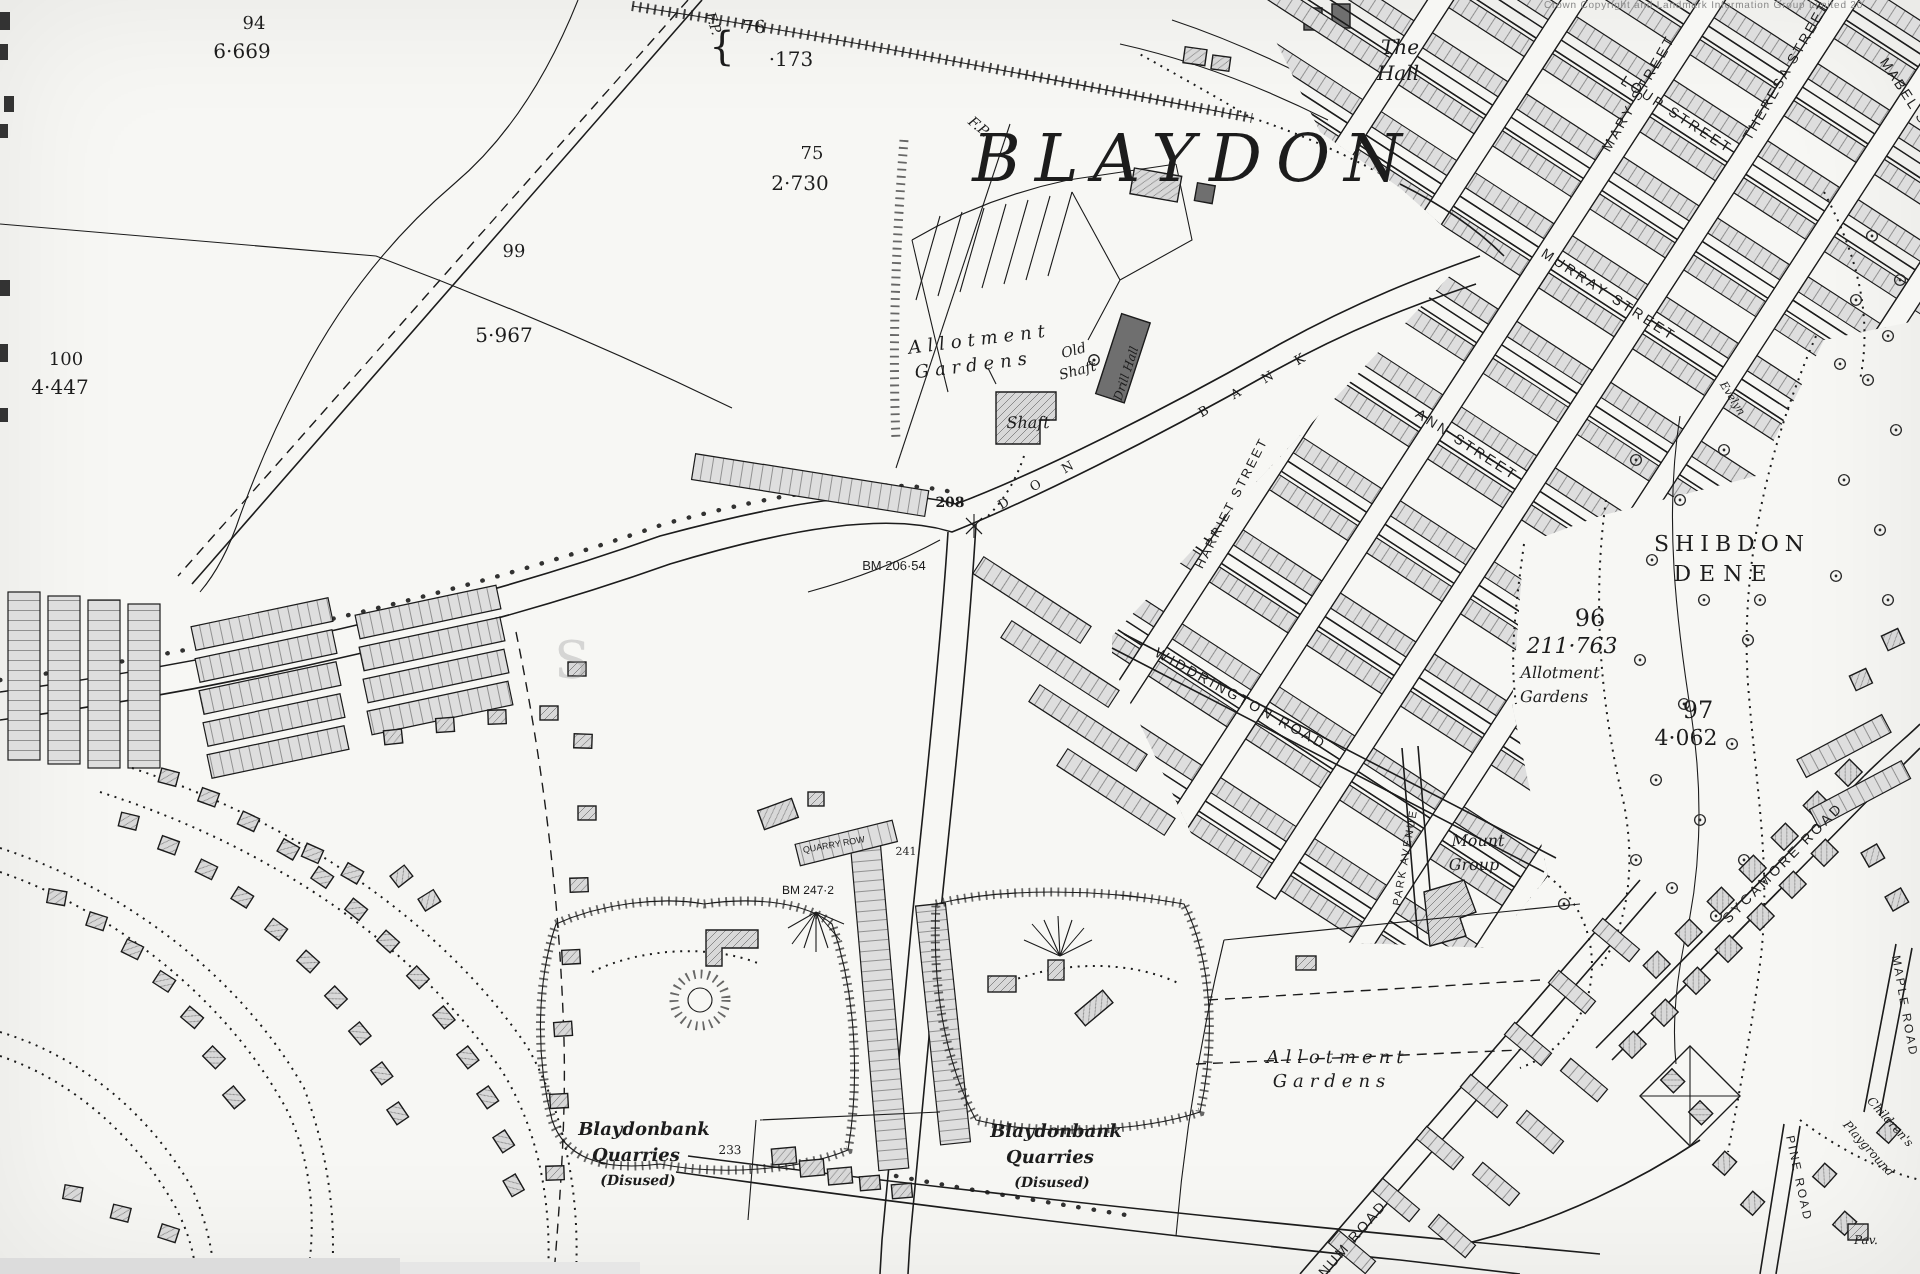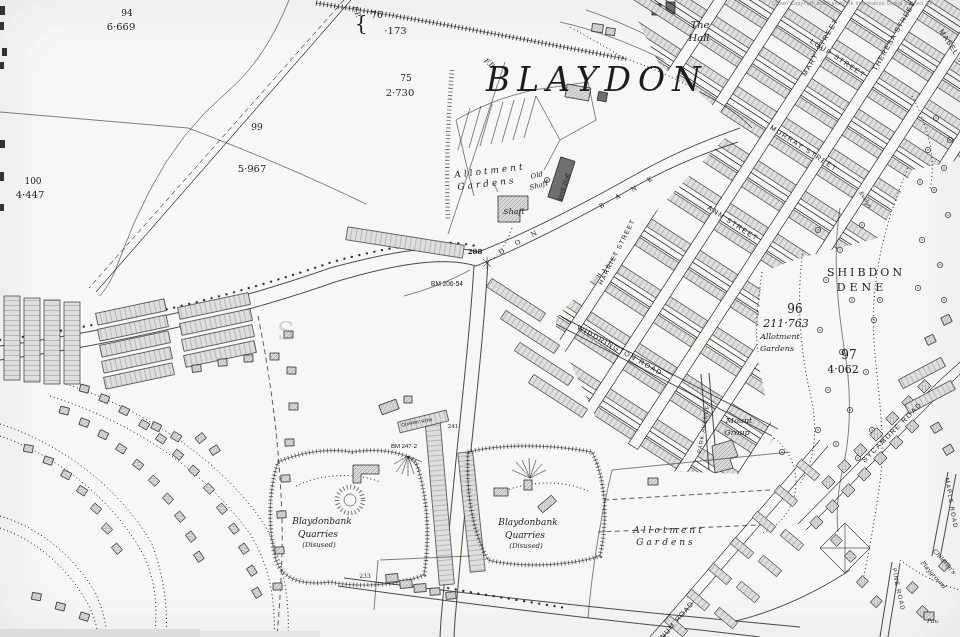--- a/index.html
+++ b/index.html
@@ -2,21 +2,21 @@
 <html><head>
 <meta charset="utf-8">
 <style>
   html,body{margin:0;padding:0;background:#e9e9e9;}
   .map{position:relative;width:960px;height:637px;overflow:hidden;background:#f7f7f4;
        box-shadow:inset 0 0 70px rgba(0,0,0,.07);font-family:"Liberation Serif",serif;}
   .map svg{position:absolute;left:0;top:0;}
   .lbl{position:absolute;white-space:nowrap;color:#1c1c1c;line-height:1;
        transform:translate(-50%,-50%);font-family:"DejaVu Serif",serif;}
   .it{font-style:italic;}
-  .b{font-weight:normal;}
+  .b{font-weight:bold;margin-top:45px;}
   .sans{font-family:"Liberation Sans",sans-serif;}
   .anch{transform:translate(0,-50%);transform-origin:0 50%;}
   .faint{color:#8a8a8a;}
   
   .ln{stroke:#1c1c1c;stroke-width:.8;fill:none;}
   .tn{stroke:#1c1c1c;stroke-width:.55;fill:none;}
   .dsh{stroke:#1c1c1c;stroke-width:.7;fill:none;stroke-dasharray:5,3.5;}
   .dot{stroke:#1c1c1c;stroke-width:1;fill:none;stroke-dasharray:1,2.8;}
   .trd{stroke:#1c1c1c;stroke-width:2.2;fill:none;stroke-dasharray:.2,7.5;stroke-linecap:round;opacity:.9;}
   .rd{stroke:#1c1c1c;stroke-width:.8;fill:none;}

